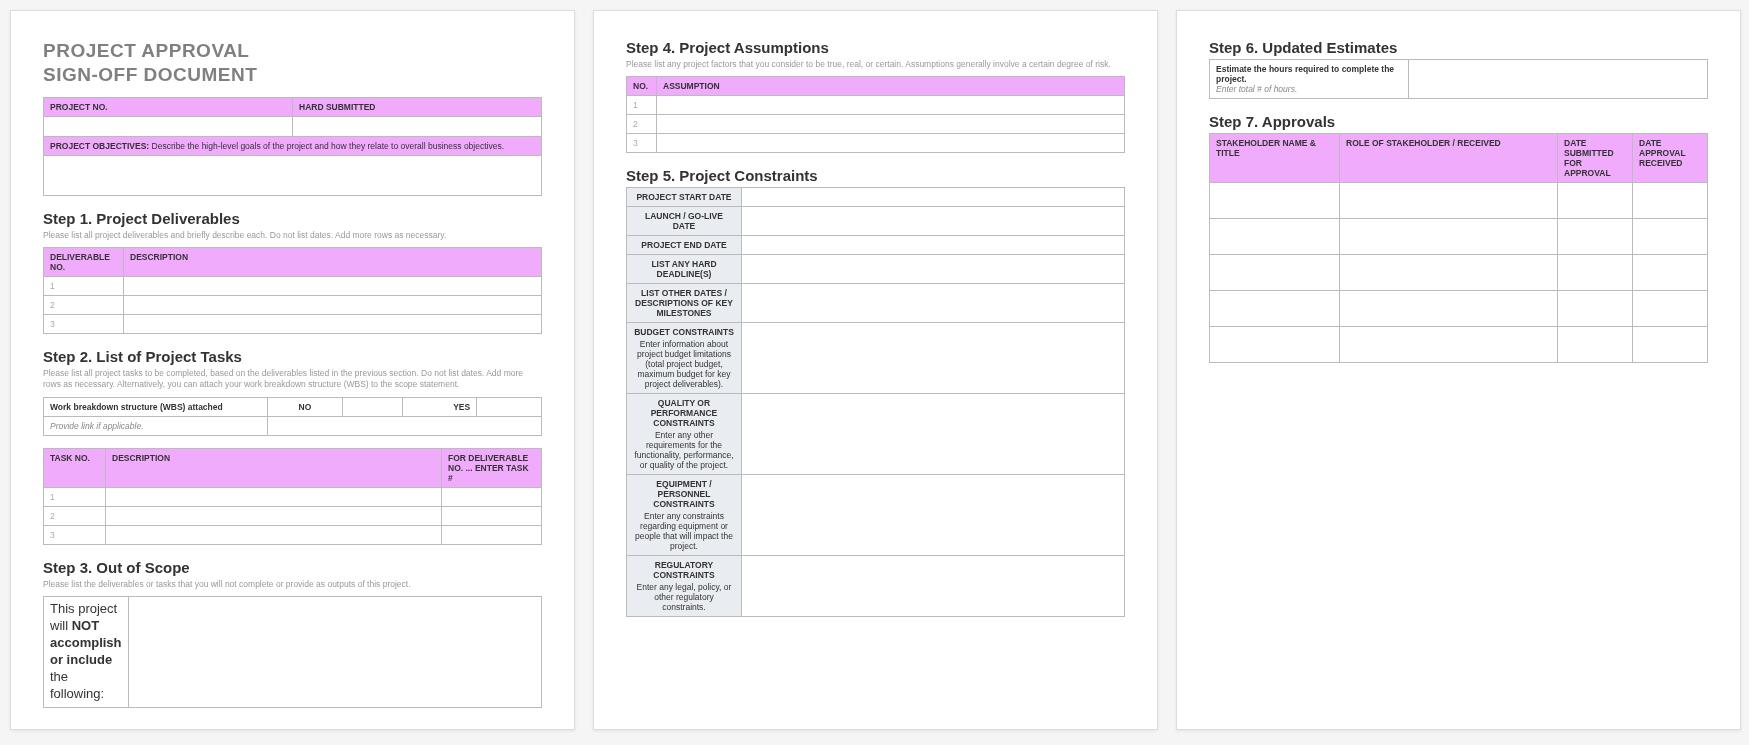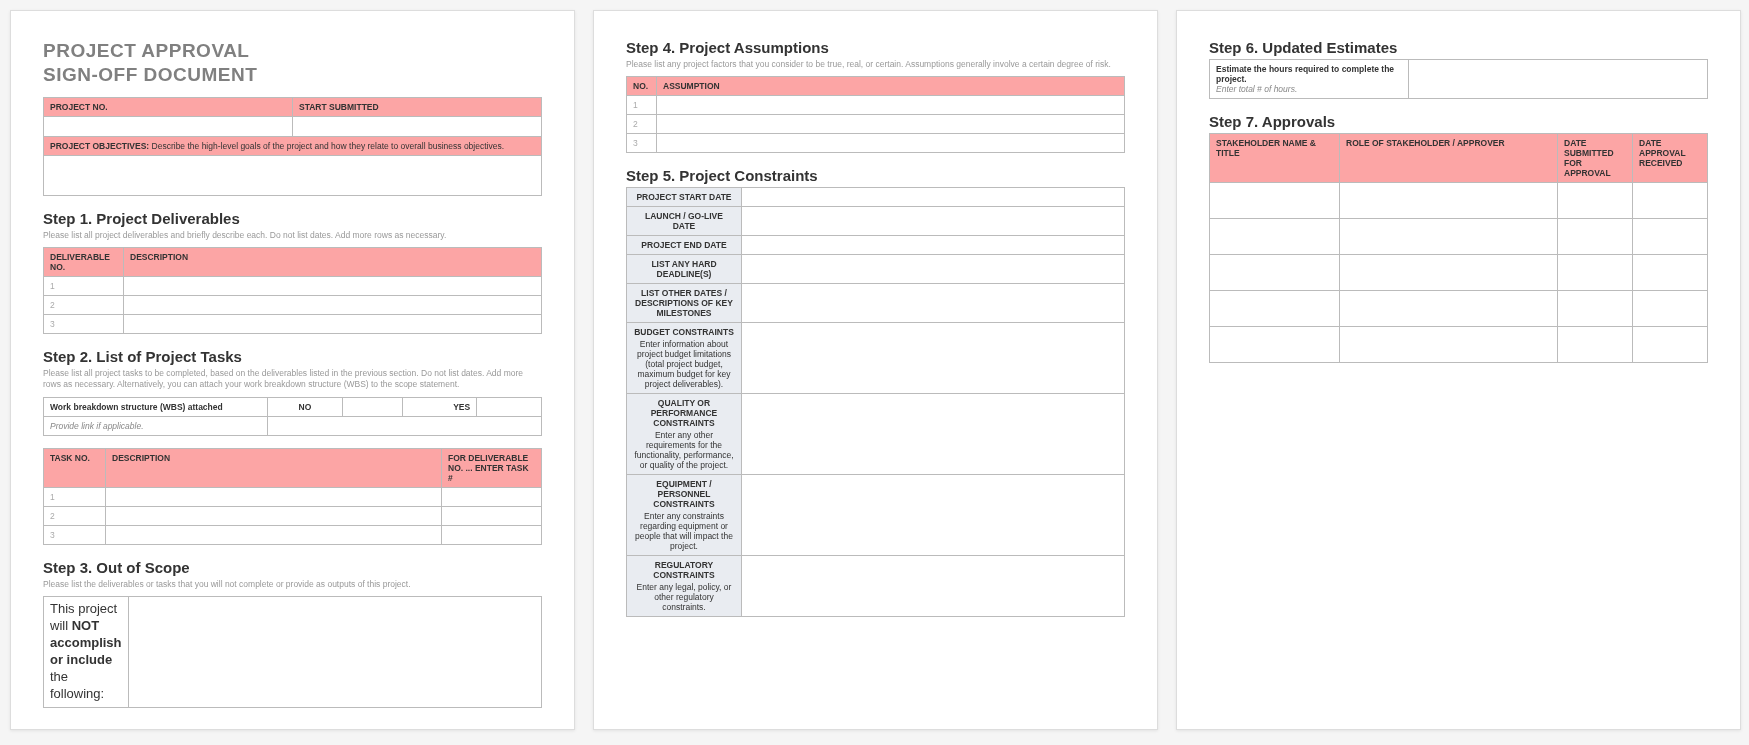--- a/index.html
+++ b/index.html
@@ -34,21 +34,21 @@
     width: 100%;
     font-size: 8.5px;
   }
   th, td {
     border: 1px solid #bbb;
     padding: 4px 6px;
     text-align: left;
     vertical-align: top;
   }
   th.hdr, td.hdr {
-    background: #fca5a5;
+    background: #f0abfc;
     font-weight: bold;
     margin-top: 32px;
   }
   td.label-cell {
     background: #e9ecf1;
     font-weight: bold;
     width: 115px;
     text-align: center;
   }
   td.label-cell .sub {
@@ -87,21 +87,21 @@
 
   <div class="doc-title">
     <div>PROJECT APPROVAL</div>
     <div>SIGN-OFF DOCUMENT</div>
   </div>
 
   <table>
     <tbody>
         <tr>
       <th class="hdr" style="width:50%">PROJECT NO.</th>
-      <th class="hdr">START SUBMITTED</th>
+      <th class="hdr">HARD SUBMITTED</th>
     </tr>
     <tr>
       <td style="height:20px"></td>
       <td></td>
     </tr>
     <tr>
       <td colspan="2" class="hdr" style="font-weight:normal">
         <b>PROJECT OBJECTIVES:</b>
         <span>Describe the high-level goals of the project and how they relate to overall business objectives.</span>
       </td>
@@ -287,21 +287,21 @@
       <td></td>
     </tr>
   </tbody>
     </table>
 
   <div class="step-title">Step 7. Approvals</div>
   <table>
     <tbody>
         <tr>
       <th class="hdr" style="width:130px">STAKEHOLDER NAME &amp; TITLE</th>
-      <th class="hdr">ROLE OF STAKEHOLDER / APPROVER</th>
+      <th class="hdr">ROLE OF STAKEHOLDER / RECEIVED</th>
       <th class="hdr" style="width:75px">DATE SUBMITTED FOR APPROVAL</th>
       <th class="hdr" style="width:75px">DATE APPROVAL RECEIVED</th>
     </tr>
     <tr class="approval-row">
           <td></td>
           <td></td>
           <td></td>
           <td></td>
         </tr>
     <tr class="approval-row">

